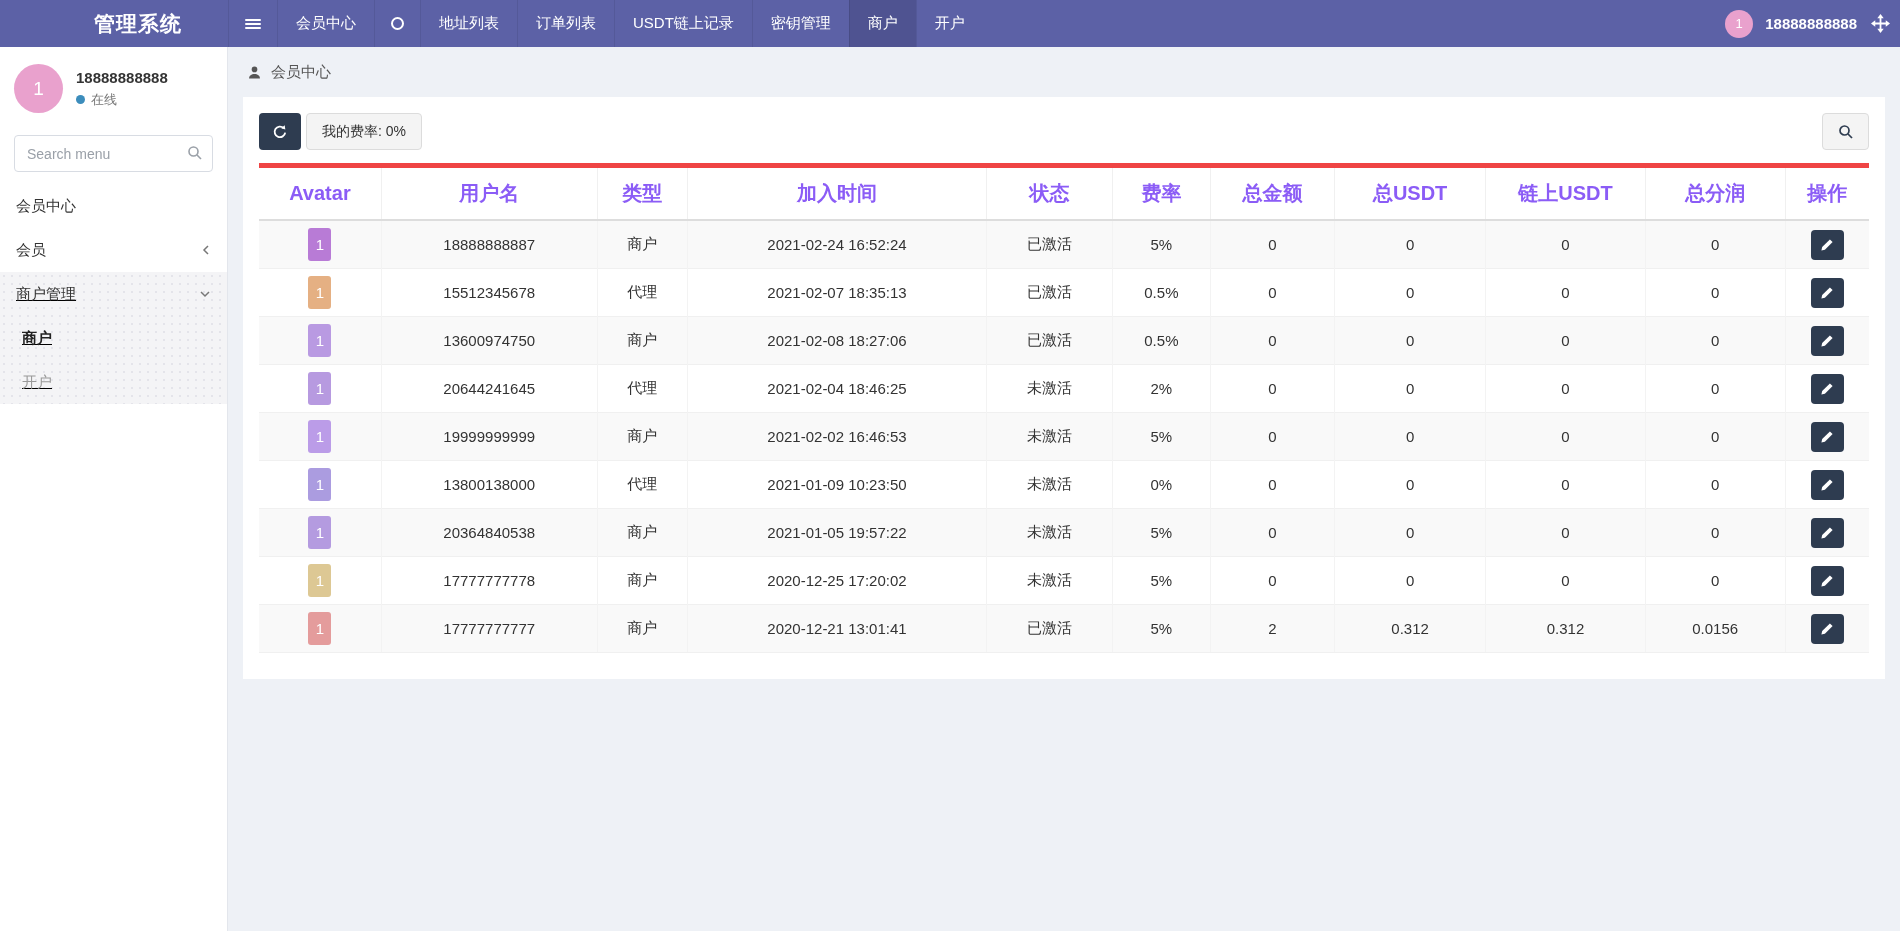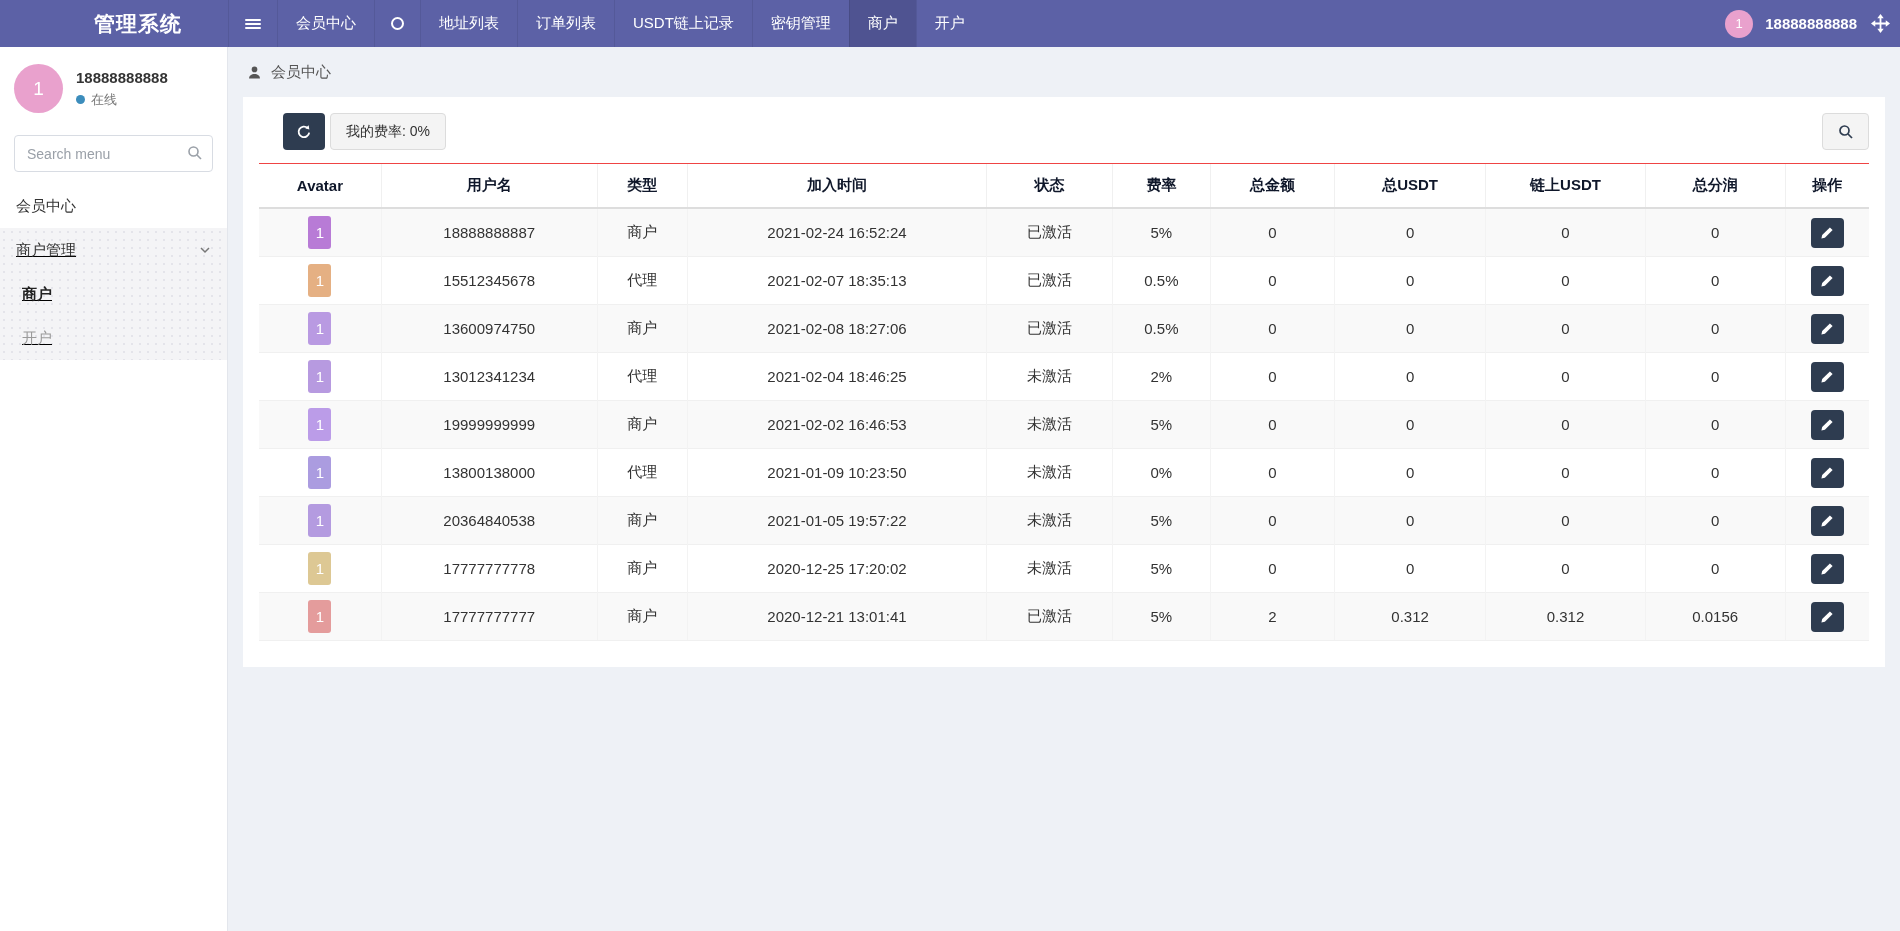--- a/index.html
+++ b/index.html
@@ -47,33 +47,33 @@
     background-image:radial-gradient(#e4e4ea 1px, transparent 1px); background-size:8px 8px;text-decoration:underline; }
   .menu-item.child { padding-left:22px; }
   .menu-item.child.active { font-weight:bold; color:#222; }
   .menu-item.child.muted { color:#9a9a9a; }
 
   
   .main { flex:1; }
   .breadcrumb { height:50px; display:flex; align-items:center; gap:9px; padding:0 19px;
     color:#555; font-size:15px; }
   .card { background:#fff; margin:0 15px; padding:16px 16px 26px 16px; }
-  .toolbar { display:flex; align-items:flex-start;margin-left:24px; }
+  .toolbar { display:flex; align-items:flex-start; }
   .btn { border:none; cursor:pointer; border-radius:4px; }
   .btn-dark { width:42px; height:37px; background:#2e3c50; display:flex; align-items:center; justify-content:center; }
   .btn-rate { height:37px; margin-left:5px; padding:0 15px; background:#f4f4f4;
     border:1px solid #dcdcdc; font-size:14px; color:#333; border-radius:4px; cursor:pointer;
     font-family:"Liberation Sans", sans-serif; }
   .btn-find { margin-left:auto; width:47px; height:37px; background:#f4f4f4;
     border:1px solid #dcdcdc; display:flex; align-items:center; justify-content:center; }
 
   
   table { width:100%; border-collapse:collapse; margin-top:13px; table-layout:fixed; }
-  th { font-size:15px; font-weight:bold; color:#0f172a; padding:12px 6px; text-align:center;
-    border-top:1px solid #ef4444; border-bottom:2px solid #ddd; border-left:1px solid #f0f0f0; }
+  th { font-size:20px; font-weight:bold; color:#8b5cf6; padding:12px 6px; text-align:center;
+    border-top:5px solid #ef4444; border-bottom:2px solid #ddd; border-left:1px solid #f0f0f0; }
   td { font-size:15px; color:#333; padding:7px 6px; text-align:center;
     border-top:1px solid #f0f0f0; border-left:1px solid #f3f3f3; height:47px; }
   th:first-child, td:first-child { border-left:none; }
   tbody tr:nth-child(odd) { background:#f9f9f9; }
   tbody tr:last-child td { border-bottom:1px solid #f0f0f0; }
   .avatar-badge { display:inline-block; width:23px; height:33px; line-height:33px;
     border-radius:3px; color:#fff; font-size:15px; text-align:center; }
   .edit-btn { width:33px; height:30px; background:#2e3c50; border:none; border-radius:4px;
     cursor:pointer; display:inline-flex; align-items:center; justify-content:center; }
   .summary { margin-top:17px; font-size:15px; color:#333; }
@@ -151,20 +151,26 @@
     <div class="search-box">
       <input type="text" placeholder="Search menu" style="">
       <svg class="mag" width="16" height="16" viewBox="0 0 16 16">
         <circle cx="6.5" cy="6.5" r="4.5" fill="none" stroke="#9aa0a8" stroke-width="1.6"></circle>
         <line x1="10" y1="10" x2="14" y2="14" stroke="#9aa0a8" stroke-width="1.6"></line>
       </svg>
     </div>
     <div class="menu">
       <div class="menu-item">
         <span>会员中心</span>
+      </div>
+      <div class="menu-item">
+        <span>会员</span>
+        <svg width="10" height="12" viewBox="0 0 10 12">
+          <polyline points="7,2 3,6 7,10" fill="none" stroke="#777" stroke-width="1.5"></polyline>
+        </svg>
       </div>
       <div class="menu-group">
         <div class="menu-item">
           <span>商户管理</span>
           <svg width="12" height="10" viewBox="0 0 12 10">
             <polyline points="2,3 6,7 10,3" fill="none" stroke="#777" stroke-width="1.5"></polyline>
           </svg>
         </div>
         <div class="menu-item child active">
           <span>商户</span>
@@ -288,21 +294,21 @@
                 <button class="edit-btn">
                   <svg width="14" height="14" viewBox="0 0 16 16">
                     <path d="M11.3 1.6l3.1 3.1L5.6 13.5l-4 .9.9-4z" fill="#fff"></path>
                   </svg>
                 </button>
               </td>
             </tr>
 
             <tr>
               <td><span class="avatar-badge" style="background: rgb(183, 154, 224);">1</span></td>
-              <td>13012341234</td>
+              <td>20644241645</td>
               <td>代理</td>
               <td>2021-02-04 18:46:25</td>
               <td>未激活</td>
               <td>2%</td>
               <td>0</td>
               <td>0</td>
               <td>0</td>
               <td>0</td>
               <td>
                 <button class="edit-btn">

